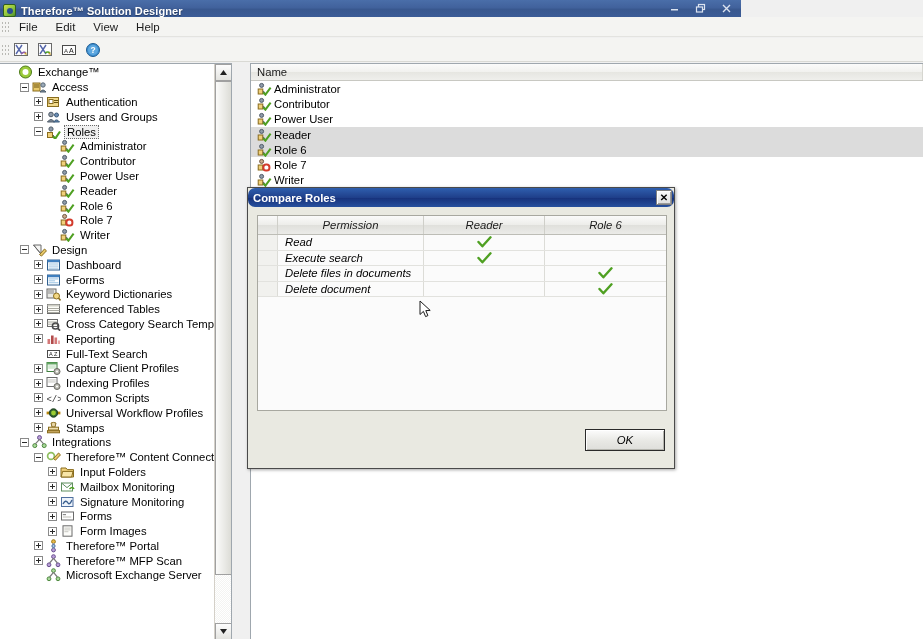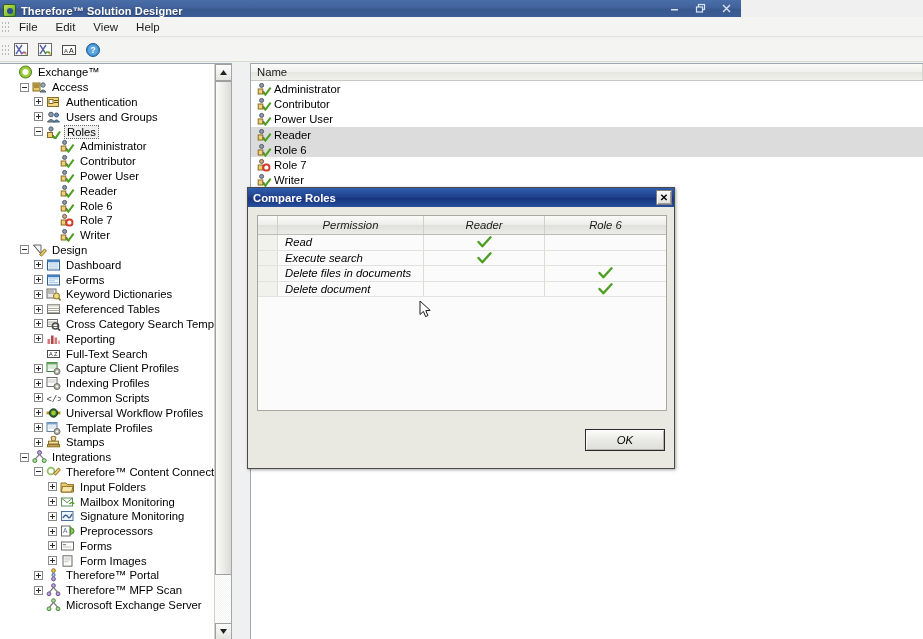--- a/index.html
+++ b/index.html
@@ -187,20 +187,21 @@
     width: 428px; height: 282px;
     background: #e9e9e1;
     border: 1px solid #4a4a4a;
     box-shadow: 1px 1px 3px rgba(0,0,0,0.35);
   }
   .dlg-title {
     height: 19px;
     background: linear-gradient(to bottom, #2f5fae 0%, #1f3f8a 50%, #16317a 51%, #27509e 100%);
     display: flex; align-items: center; justify-content: space-between;
     padding: 0 2px 0 5px;
+    border-radius: 7px;
   }
   .dlg-title-text {
     color: #fff; font-weight: bold; font-size: 11.3px;
   }
   .dlg-close {
     width: 16px; height: 15px;
     background: linear-gradient(to bottom, #fdfdfd, #dedede);
     border: 1px solid #808080;
     box-shadow: inset 1px 1px 0 #ffffff, inset -1px -1px 0 #9b9b9b;
     display: flex; align-items: center; justify-content: center;
@@ -632,35 +633,20 @@
               <circle cx="7.5" cy="7" r="2.4" fill="#9acd32"></circle>
             </svg>
           </span>
           <span class="lbl">Universal Workflow Profiles</span>
         </div>
         <div class="tnode">
           <span style="display:inline-block;width:34px;flex:0 0 34px;"></span>
           <span class="exp plus"></span>
           <span class="ico">
             <svg width="15" height="14" viewBox="0 0 15 14">
-              <rect x="1" y="1.5" width="10" height="9" fill="#ffffff" stroke="#5f7f9f"></rect>
-              <rect x="1" y="1.5" width="10" height="2" fill="#7aa5c8"></rect>
-              <rect x="2.2" y="4.5" width="7.6" height="1.1" fill="#c5d8e8"></rect>
-              <rect x="2.2" y="6.4" width="7.6" height="1.1" fill="#c5d8e8"></rect>
-              <circle cx="11" cy="10.5" r="3" fill="#b7b7b0" stroke="#6a6a62"></circle>
-              <circle cx="11" cy="10.5" r="1.1" fill="#fdfdf8"></circle>
-            </svg>
-          </span>
-          <span class="lbl">Template Profiles</span>
-        </div>
-        <div class="tnode">
-          <span style="display:inline-block;width:34px;flex:0 0 34px;"></span>
-          <span class="exp plus"></span>
-          <span class="ico">
-            <svg width="15" height="14" viewBox="0 0 15 14">
               <path d="M5 2 q2.5-1.2 5 0 l-1 4 h-3 z" fill="#e8d6a8" stroke="#8a6d1e"></path>
               <rect x="2.5" y="6.2" width="10" height="2.8" fill="#f0e0b0" stroke="#8a6d1e"></rect>
               <rect x="1.5" y="9.6" width="12" height="2.2" fill="#c8a860" stroke="#8a6d1e"></rect>
             </svg>
           </span>
           <span class="lbl">Stamps</span>
         </div>
         <div class="tnode">
           <span style="display:inline-block;width:20px;flex:0 0 20px;"></span>
           <span class="exp minus"></span>
@@ -711,33 +697,20 @@
         <div class="tnode">
           <span style="display:inline-block;width:48px;flex:0 0 48px;"></span>
           <span class="exp plus"></span>
           <span class="ico">
             <svg width="15" height="14" viewBox="0 0 15 14">
               <rect x="1.5" y="2.5" width="11.5" height="9" fill="#eef4fb" stroke="#4f6f9f"></rect>
               <path d="M3 9 q2.5-5 5-1 q1.5 2.5 4-3" stroke="#3a5f8f" stroke-width="1.4" fill="none"></path>
             </svg>
           </span>
           <span class="lbl">Signature Monitoring</span>
-        </div>
-        <div class="tnode">
-          <span style="display:inline-block;width:48px;flex:0 0 48px;"></span>
-          <span class="exp plus"></span>
-          <span class="ico">
-            <svg width="15" height="14" viewBox="0 0 15 14">
-              <rect x="1.5" y="2" width="8.5" height="10" fill="#ffffff" stroke="#6a6a6a"></rect>
-              <text x="3" y="9" font-size="6.5" font-family="Liberation Sans" fill="#4f6f9f">A</text>
-              <path d="M10.4 4.8 h3 v4.4 h-3 z" fill="#8ccb5f" stroke="#4f8a2f"></path>
-              <path d="M10.4 2.8 l0 8.4 4-4.2 z" fill="#8ccb5f" stroke="#4f8a2f"></path>
-            </svg>
-          </span>
-          <span class="lbl">Preprocessors</span>
         </div>
         <div class="tnode">
           <span style="display:inline-block;width:48px;flex:0 0 48px;"></span>
           <span class="exp plus"></span>
           <span class="ico">
             <svg width="15" height="14" viewBox="0 0 15 14">
               <rect x="1.5" y="3" width="12" height="8" fill="#ffffff" stroke="#6a6a6a"></rect>
               <rect x="2.8" y="5" width="3.2" height="1.2" fill="#8a8a8a"></rect>
               <rect x="2.8" y="7.4" width="8.4" height="1.2" fill="#c8c8c2"></rect>
             </svg>

